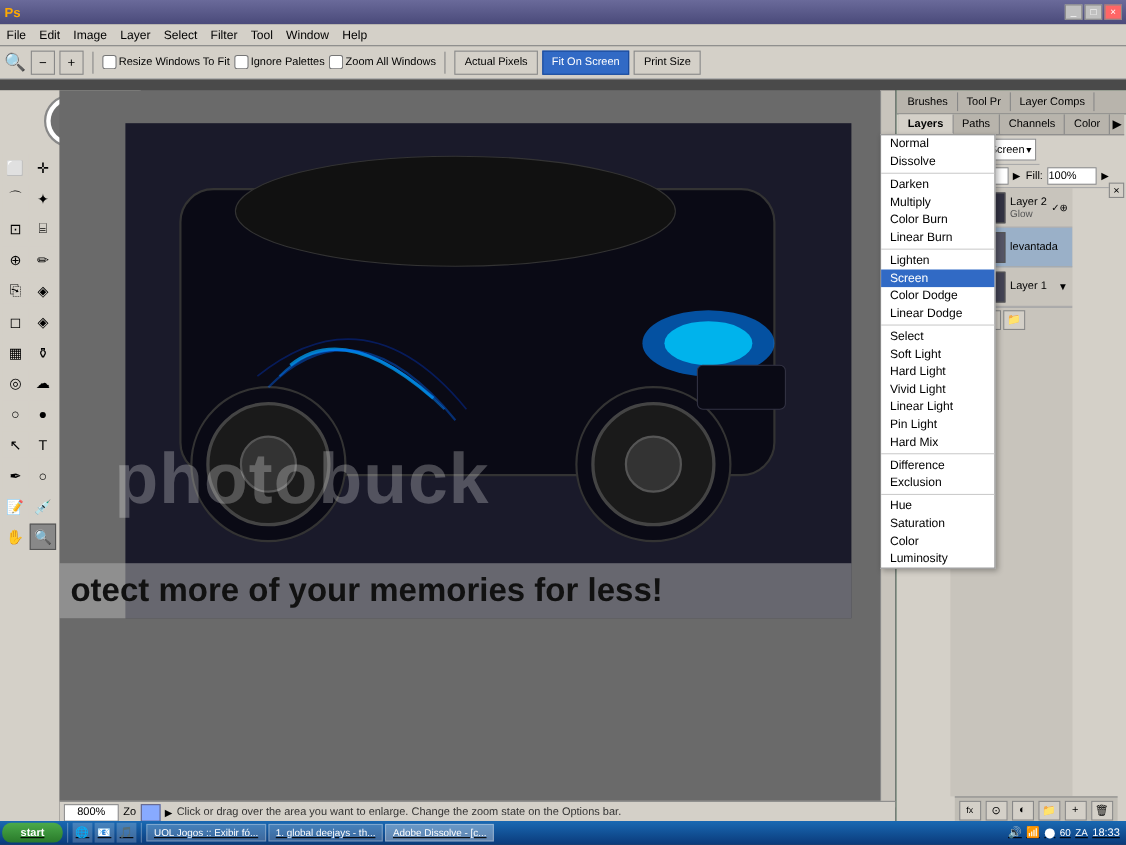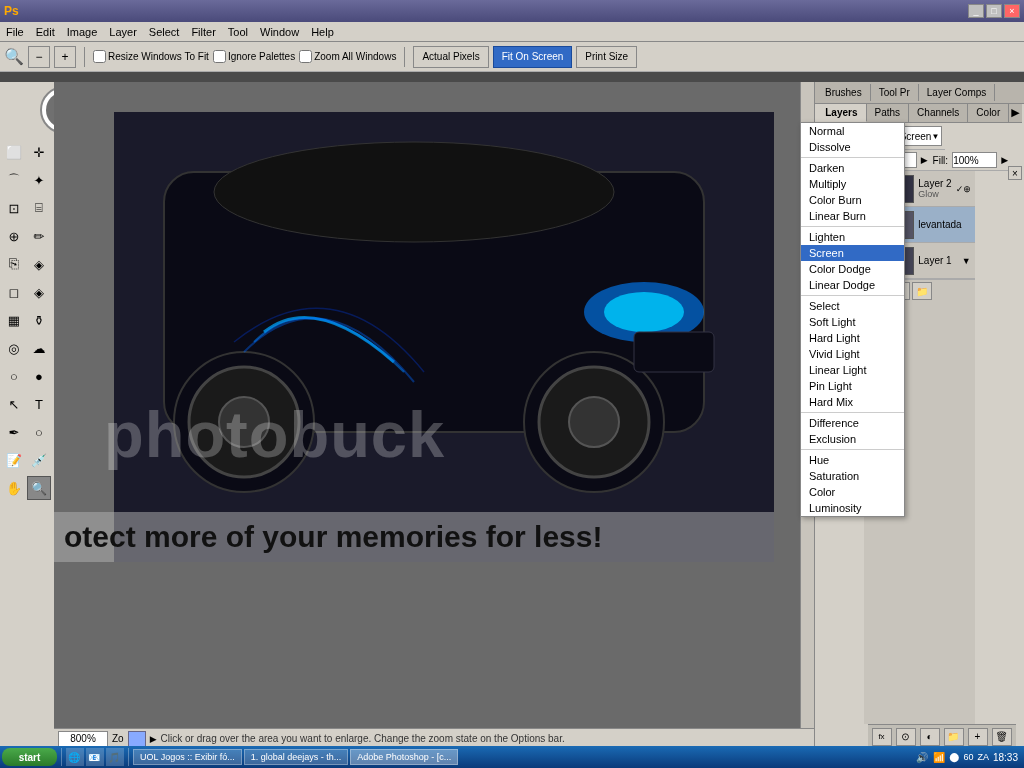--- a/index.html
+++ b/index.html
@@ -245,20 +245,21 @@
       position: fixed;
       bottom: 0;
       left: 0; right: 0;
       height: 20px;
       background: linear-gradient(to bottom, #1a6ab4, #0a3a7a);
       display: flex;
       align-items: center;
       gap: 2px;
       padding: 0 2px;
       z-index: 200;
+      text-decoration: underline;
     }
     #start-btn {
       width: 50px; height: 18px;
       background: linear-gradient(to bottom, #4aaa4a, #2a7a2a);
       border-radius: 3px;
       display: flex; align-items: center; justify-content: center;
       color: white; font-size: 10px; font-weight: bold; cursor: pointer;
     }
     .task-item {
       padding: 1px 6px;
@@ -616,21 +617,21 @@
   <div style="width:18px;height:18px;background:rgba(255,255,255,0.2);display:flex;align-items:center;justify-content:center;font-size:10px;">🎵</div>
   <div style="width:1px;height:18px;background:rgba(255,255,255,0.3);margin:0 2px;"></div>
 
   <div class="task-item">
     <span>UOL Jogos :: Exibir fó...</span>
   </div>
   <div class="task-item">
     <span>1. global deejays - th...</span>
   </div>
   <div class="task-item active">
-    <span>Adobe Photoshop - [c...</span>
+    <span>Adobe Dissolve - [c...</span>
   </div>
 
   <div id="taskbar-right" style="margin-left:auto;display:flex;align-items:center;gap:4px;color:white;font-size:9px;padding-right:4px;">
     <span style="font-size:10px;">🔊</span>
     <span style="font-size:10px;">📶</span>
     <span>⬤</span>
     <span>60</span>
     <span>ZA</span>
     <span style="font-size:10px;">18:33</span>
   </div>

